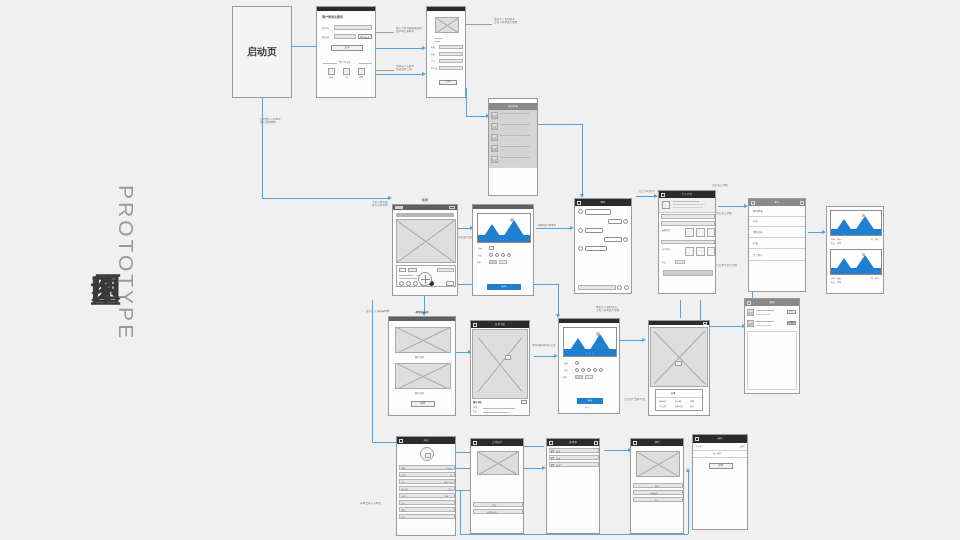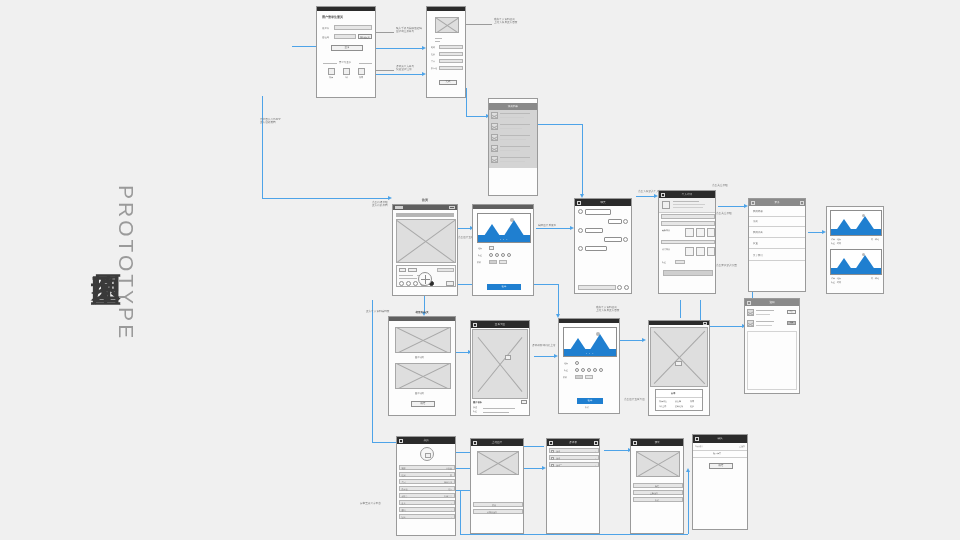--- a/index.html
+++ b/index.html
@@ -221,20 +221,23 @@
   <div class="note" style="left:532px;top:344px;width:36px;">选择相册或拍照上传</div>
   <div class="note" style="left:360px;top:502px;width:44px;">分享至第三方平台</div>
   <div class="note" style="left:596px;top:306px;width:30px;">完善个人资料信息
 上传头像后进入首页</div>
   <div class="note" style="left:624px;top:398px;width:32px;">点击图片查看大图</div>
   <div class="note" style="left:440px;top:238px;width:28px;">点击拍摄按钮
 进入拍照界面</div>
   <div class="note" style="left:500px;top:484px;width:34px;">选择相册或拍照上传</div>
   <div class="note" style="left:712px;top:184px;width:32px;">点击关注按钮</div>
 
+  <div class="phone plain" style="left:232px;top:6px;width:60px;height:92px;">
+    <div class="splash-label" style="top:38px;">启动页</div>
+  </div>
 
   <div class="phone" style="left:316px;top:6px;width:60px;height:92px;">
     <div class="sb"></div>
     <div class="lbl b" style="left:5px;top:9px;font-size:3px;">用户登录注册页</div>
     <div class="lbl" style="left:5px;top:20px;">用户名</div>
     <div class="bar" style="left:17px;top:18px;width:38px;height:5px;"></div>
     <div class="lbl" style="left:5px;top:29px;">验证码</div>
     <div class="bar" style="left:17px;top:27px;width:22px;height:5px;"></div>
     <div class="btn" style="left:41px;top:27px;width:14px;height:5px;font-size:2px;">获取验证码</div>
     <div class="btn" style="left:14px;top:38px;width:32px;height:6px;">登录</div>

